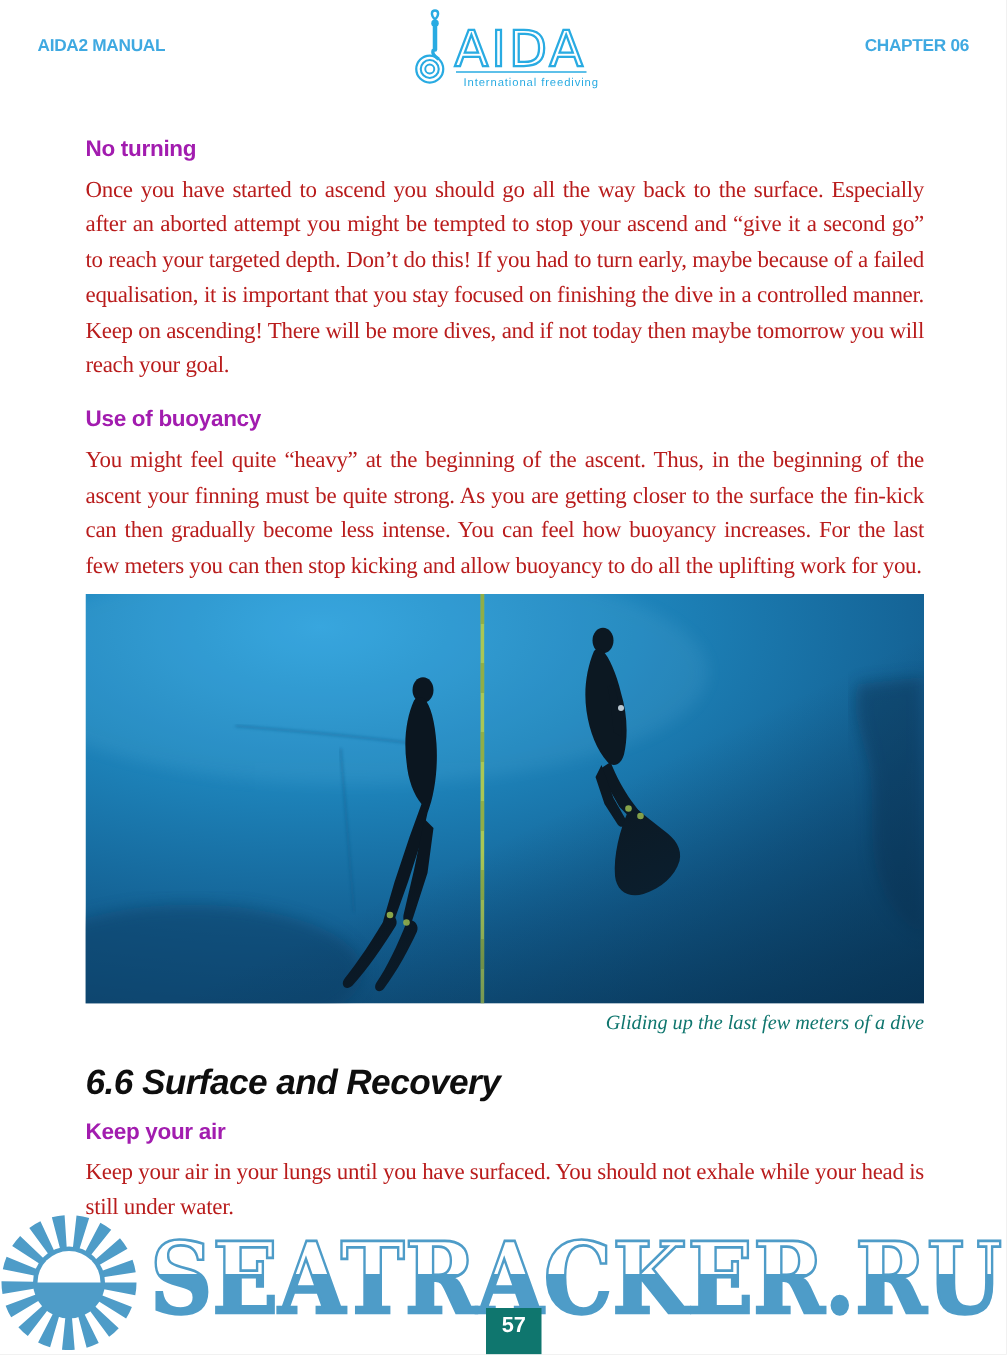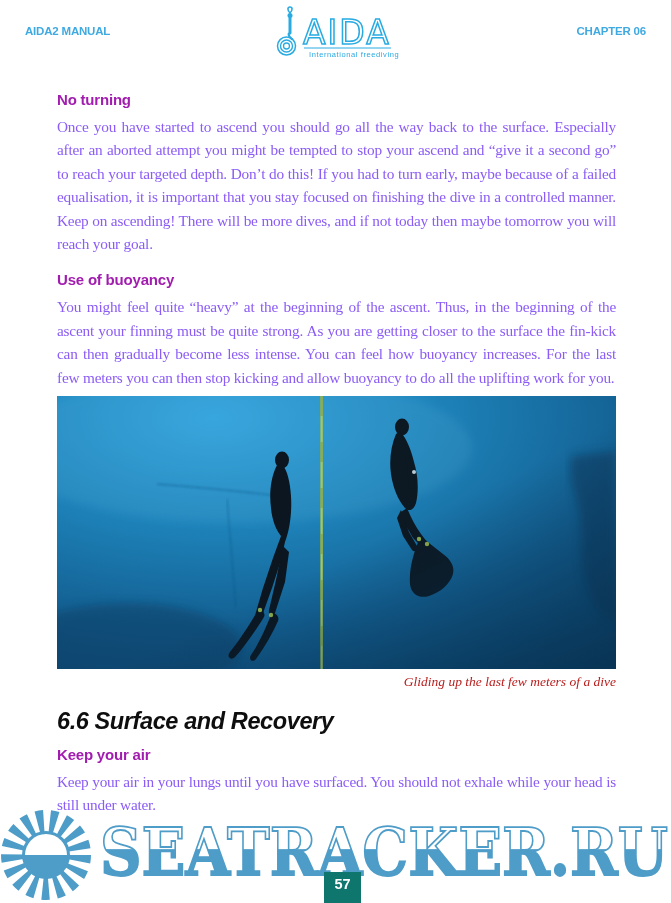--- a/index.html
+++ b/index.html
@@ -51,34 +51,34 @@
     letter-spacing:-0.2px;
     color:#a21caf;
   }
   .sec-heading.tight { margin-top:15px; }
   .body-text {
     margin-top:5px;
     font-size:15.3px;
     line-height:23.4px;
     letter-spacing:-0.2px;
     text-align:justify;
-    color:#8b5cf6;
+    color:#b91c1c;
   }
   .figure {
     margin-top:7px;
     width:559px; height:273px;
     line-height:0;
   }
   .figure svg { display:block; }
   .caption {
     margin-top:5px;
     font-size:13.5px;
     font-style:italic;
     text-align:right;
-    color:#b91c1c;
+    color:#0f766e;
   }
   .main-heading {
     margin-top:17px;
     font-family:"Liberation Sans", sans-serif;
     font-weight:bold;
     font-size:23.5px;
     line-height:28px;
     letter-spacing:-0.4px;
     color:#0e0e0e;
     font-style:italic;

